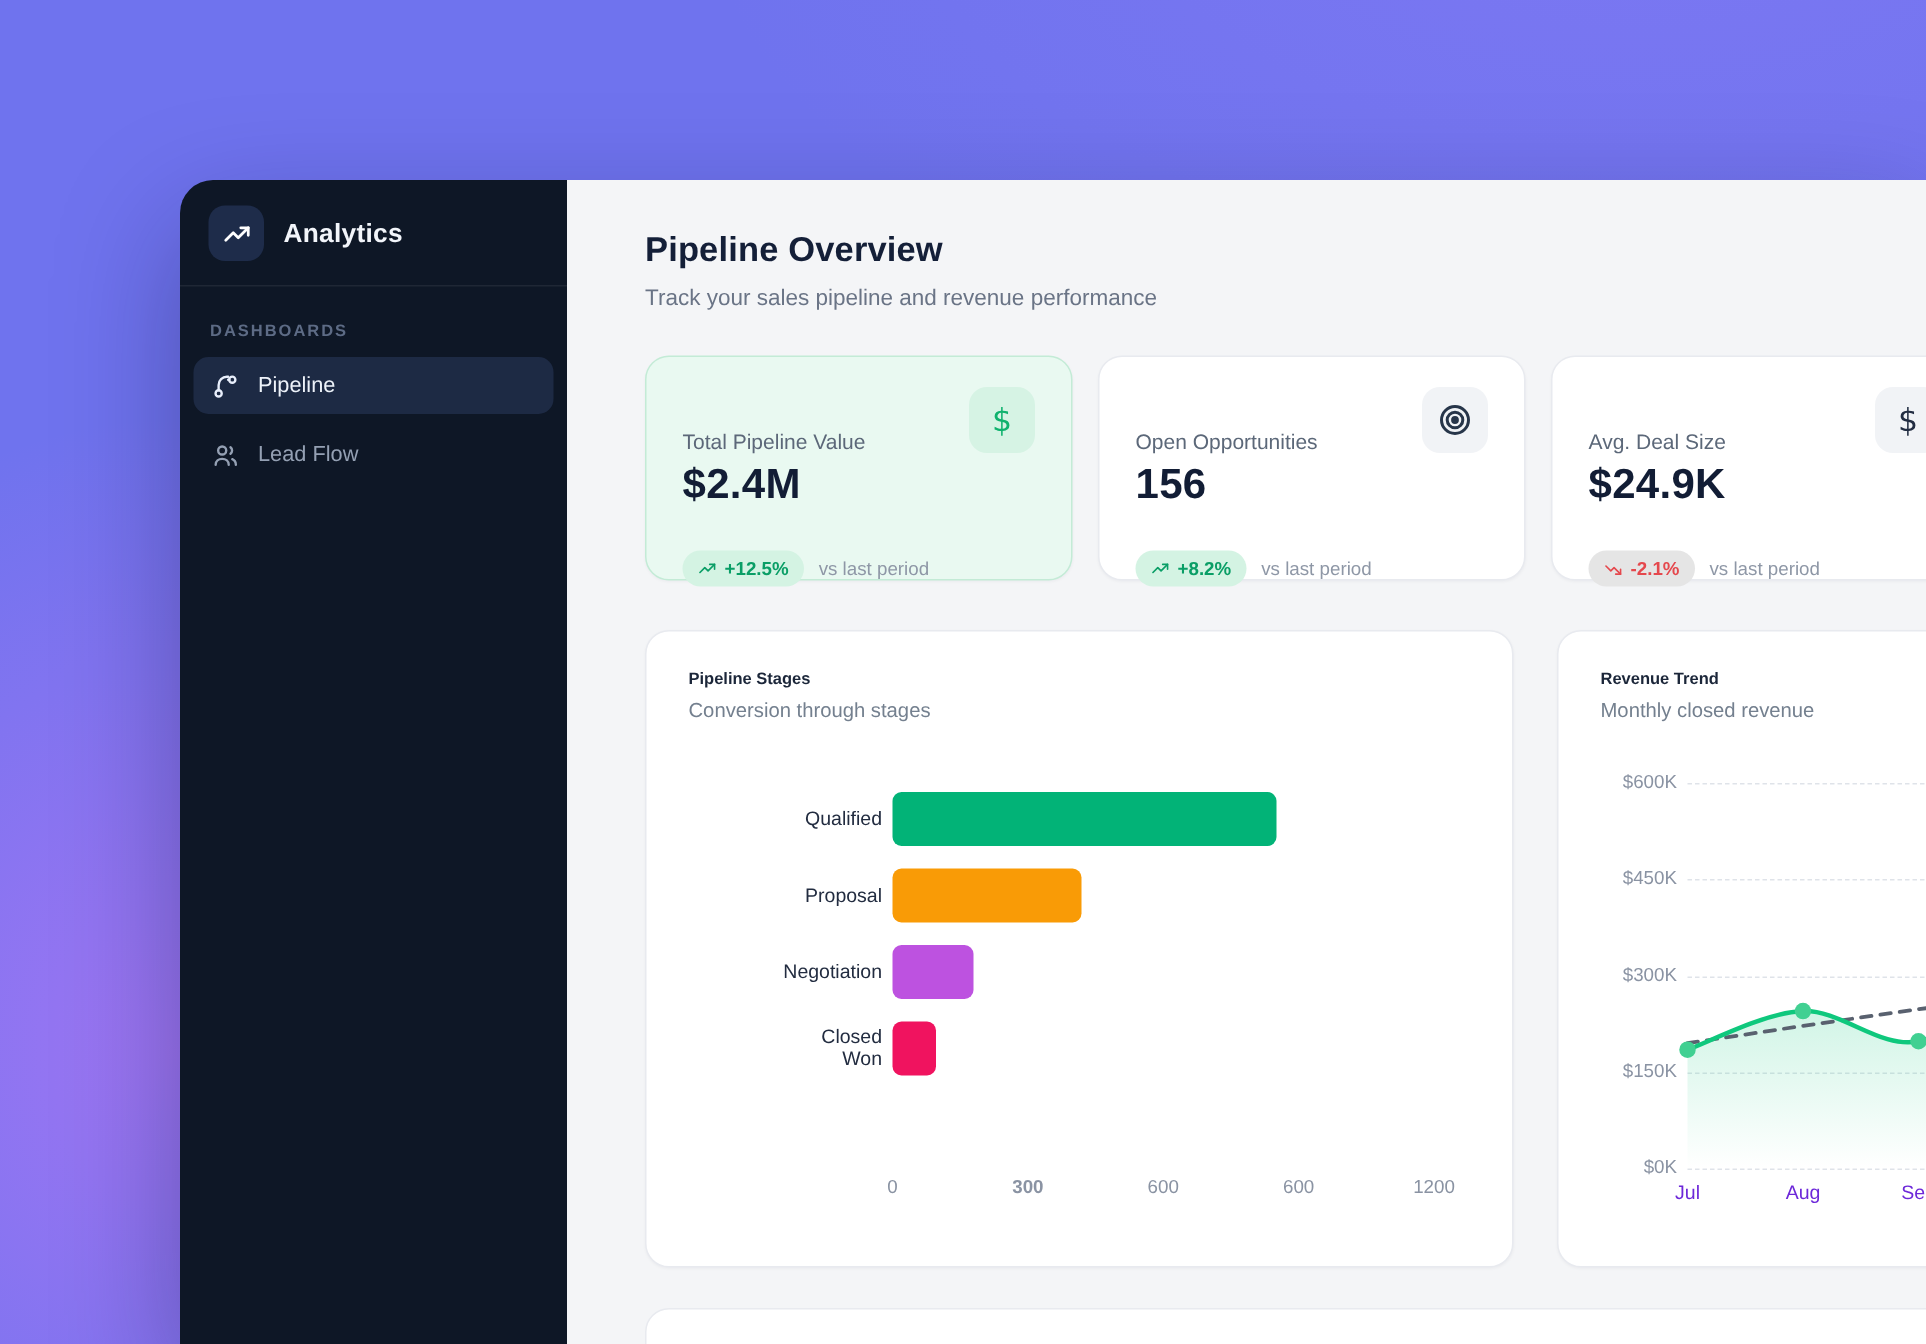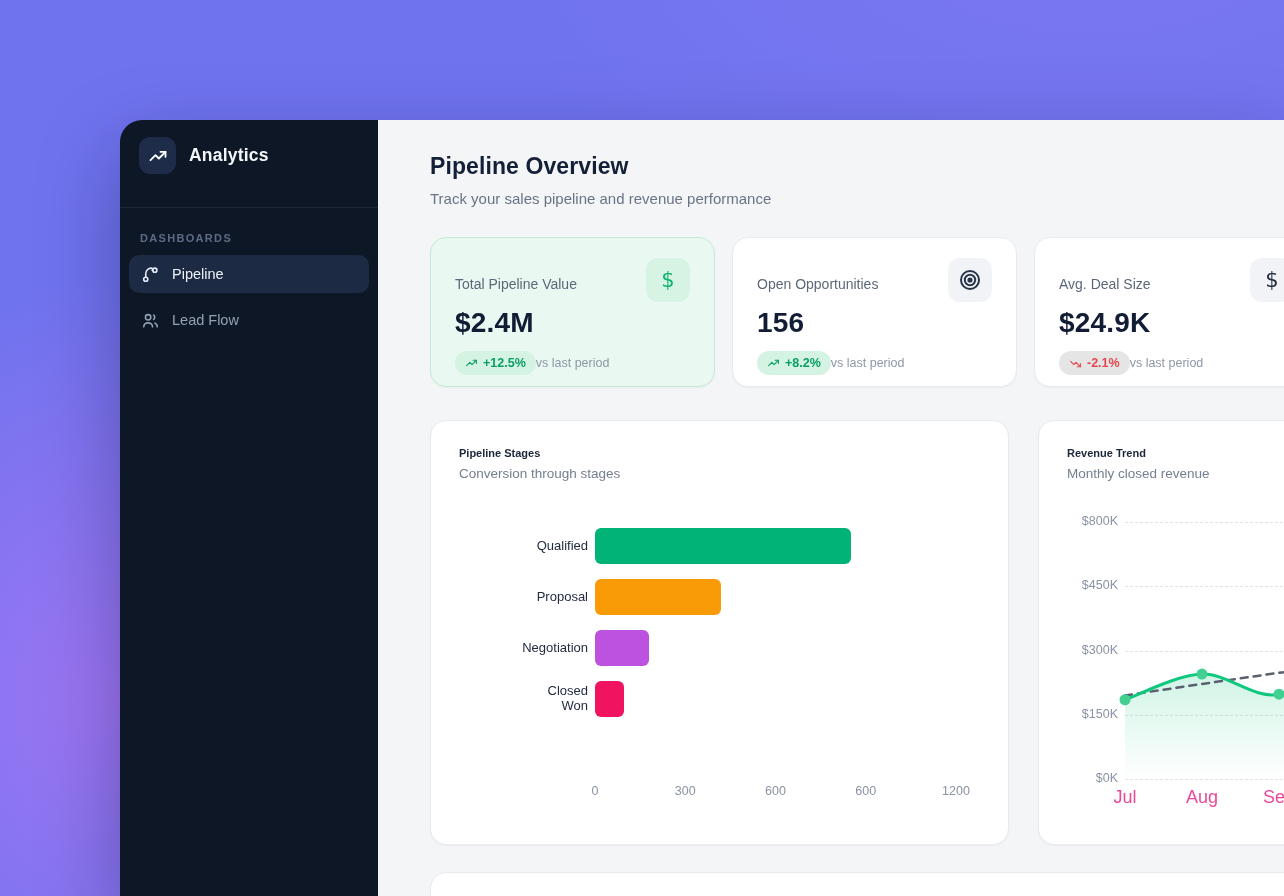--- a/index.html
+++ b/index.html
@@ -12,21 +12,21 @@
       #6f73ee;
     position:relative;
   }
   .window {
     position:absolute; left:120px; top:120px; right:0; bottom:0;
     border-top-left-radius:22px; overflow:hidden; display:flex;
     box-shadow:0 30px 80px rgba(15,18,60,.35);
   }
   
   .sidebar { width:258px; flex:0 0 258px; background:#0e1726; display:flex; flex-direction:column; }
-  .sb-header { display:flex; align-items:center; gap:13px; padding:17px 19px 33px 19px;
+  .sb-header { display:flex; align-items:center; gap:13px; padding:17px 19px 16px 19px;
     border-bottom:1px solid rgba(255,255,255,.07); }
   .logo-box { width:37px; height:37px; border-radius:11px; background:#1e2c4a;
     display:flex; align-items:center; justify-content:center; }
   .app-title { color:#f2f5fa; font-size:17.5px; font-weight:700; letter-spacing:.2px; }
   .sb-section { margin:24px 20px 11px 20px; font-size:11px; font-weight:700;
     letter-spacing:.12em; color:#5d6b85; }
   .nav { padding:0 9px; }
   .nav-item { display:flex; align-items:center; gap:12px; height:38px; padding:0 12px;
     border-radius:10px; margin-bottom:8px; color:#94a0b3; font-size:14.5px; font-weight:500;
     cursor:pointer; }
@@ -35,29 +35,29 @@
   
   .main { flex:1; min-width:0; background:#f4f5f7; padding:33px 0 0 52px; position:relative; }
   .page-title { font-size:23px; font-weight:700; color:#141f38; letter-spacing:.1px; }
   .page-subtitle { margin-top:10px; font-size:15px; color:#6a7486; }
   
   .kpi-row { display:flex; gap:17px; margin-top:30px; }
   .kpi-card { width:285px; flex:0 0 285px; height:150px; background:#fff;
     border:1px solid #e8eaef; border-radius:16px; padding:22px 24px;
     box-shadow:0 1px 2px rgba(16,24,40,.04); position:relative; }
   .kpi-card.highlight { background:#e9f9f1; border-color:#c3ebd6; }
-  .kpi-top { display:flex; justify-content:space-between; align-items:center; }
+  .kpi-top { display:flex; justify-content:space-between; align-items:flex-end; }
   .kpi-label { font-size:14px; color:#5c6879; padding-top:5px; }
   .kpi-iconbox { width:44px; height:44px; border-radius:12px; background:#f1f3f6;
     display:flex; align-items:center; justify-content:center; margin-top:-2px; }
   .kpi-card.highlight .kpi-iconbox { background:#d6f3e4; }
   .kpi-dollar { font-size:21px; font-weight:500; color:#222d42; font-family:"DejaVu Sans", sans-serif; }
   .kpi-card.highlight .kpi-dollar { color:#10b26e; }
   .kpi-value { font-size:28px; font-weight:800; color:#121d35; margin-top:5px; letter-spacing:.2px; }
-  .kpi-bottom { display:flex; align-items:center; margin-top:12px; }
+  .kpi-bottom { display:flex; align-items:center; gap:10px; margin-top:28px; }
   .badge { display:inline-flex; align-items:center; gap:5px; height:24px; padding:0 10px;
     border-radius:999px; font-size:12.5px; font-weight:700; }
   .badge.up { background:#d4f3e3; color:#0a9e66; }
   .badge.down { background:#e5e5e5; color:#e5484d; }
   .vs-label { font-size:12.5px; color:#8e97a6; }
   
   .charts-row { display:flex; gap:29px; margin-top:33px; }
   .chart-card { width:579px; flex:0 0 579px; height:425px; background:#fff;
     border:1px solid #e8eaef; border-radius:16px; padding:26px 28px;
     box-shadow:0 1px 2px rgba(16,24,40,.04); position:relative; }
@@ -71,21 +71,21 @@
   .bar-track { flex:1; padding-left:7px; }
   .bar { height:36px; border-radius:6px; }
   .xticks { position:absolute; left:28px; top:363px; height:16px; width:520px; }
   .xtick { position:absolute; transform:translateX(-50%); font-size:12.5px; color:#8a93a3; }
   
   .gridline-row { position:absolute; left:20px; height:0; }
   .ytick { position:absolute; left:0; width:59px; text-align:right; top:-8px;
     font-size:12.5px; color:#8a93a3; }
   .gridline { position:absolute; left:66px; width:468px; border-top:1px dashed #dfe3e9; top:0; }
   .month-label { position:absolute; top:366px; transform:translateX(-50%);
-    font-size:18px; color:#ec4899; }
+    font-size:13px; color:#6d28d9; }
   .line-svg { position:absolute; left:70px; top:120px; }
   
   .bottom-card { margin-top:27px; width:1174px; height:60px; background:#fff;
     border:1px solid #e8eaef; border-radius:16px 16px 0 0; }
 </style>
 </head>
 <body>
 
 <div class="window">
 
@@ -226,33 +226,33 @@
             <div class="bar-row">
               <div class="bar-label">Closed
 Won</div>
               <div class="bar-track">
                 <div class="bar" style="width: 29px; background: rgb(240, 19, 95);"></div>
               </div>
             </div>
           </div>
         <div class="xticks" id="xTicks">
             <span class="xtick" style="left: 136px;">0</span>
-            <span class="xtick" style="left: 226.25px;">300</span>
+            <span class="xtick" style="left: 226.25px; font-weight: bold;">300</span>
             <span class="xtick" style="left: 316.5px;">600</span>
             <span class="xtick" style="left: 406.75px;">600</span>
             <span class="xtick" style="left: 497px;">1200</span>
           </div>
       </section>
 
       <section class="chart-card" id="lineCard">
         <div class="chart-title">Revenue Trend</div>
         <div class="chart-subtitle">Monthly closed revenue</div>
         <div id="gridArea">
             <div class="gridline-row" style="top: 101px;">
-              <span class="ytick">$800K</span>
+              <span class="ytick">$600K</span>
               <span class="gridline"></span>
             </div>
             <div class="gridline-row" style="top: 165.25px;">
               <span class="ytick">$450K</span>
               <span class="gridline"></span>
             </div>
             <div class="gridline-row" style="top: 229.5px;">
               <span class="ytick">$300K</span>
               <span class="gridline"></span>
             </div>

